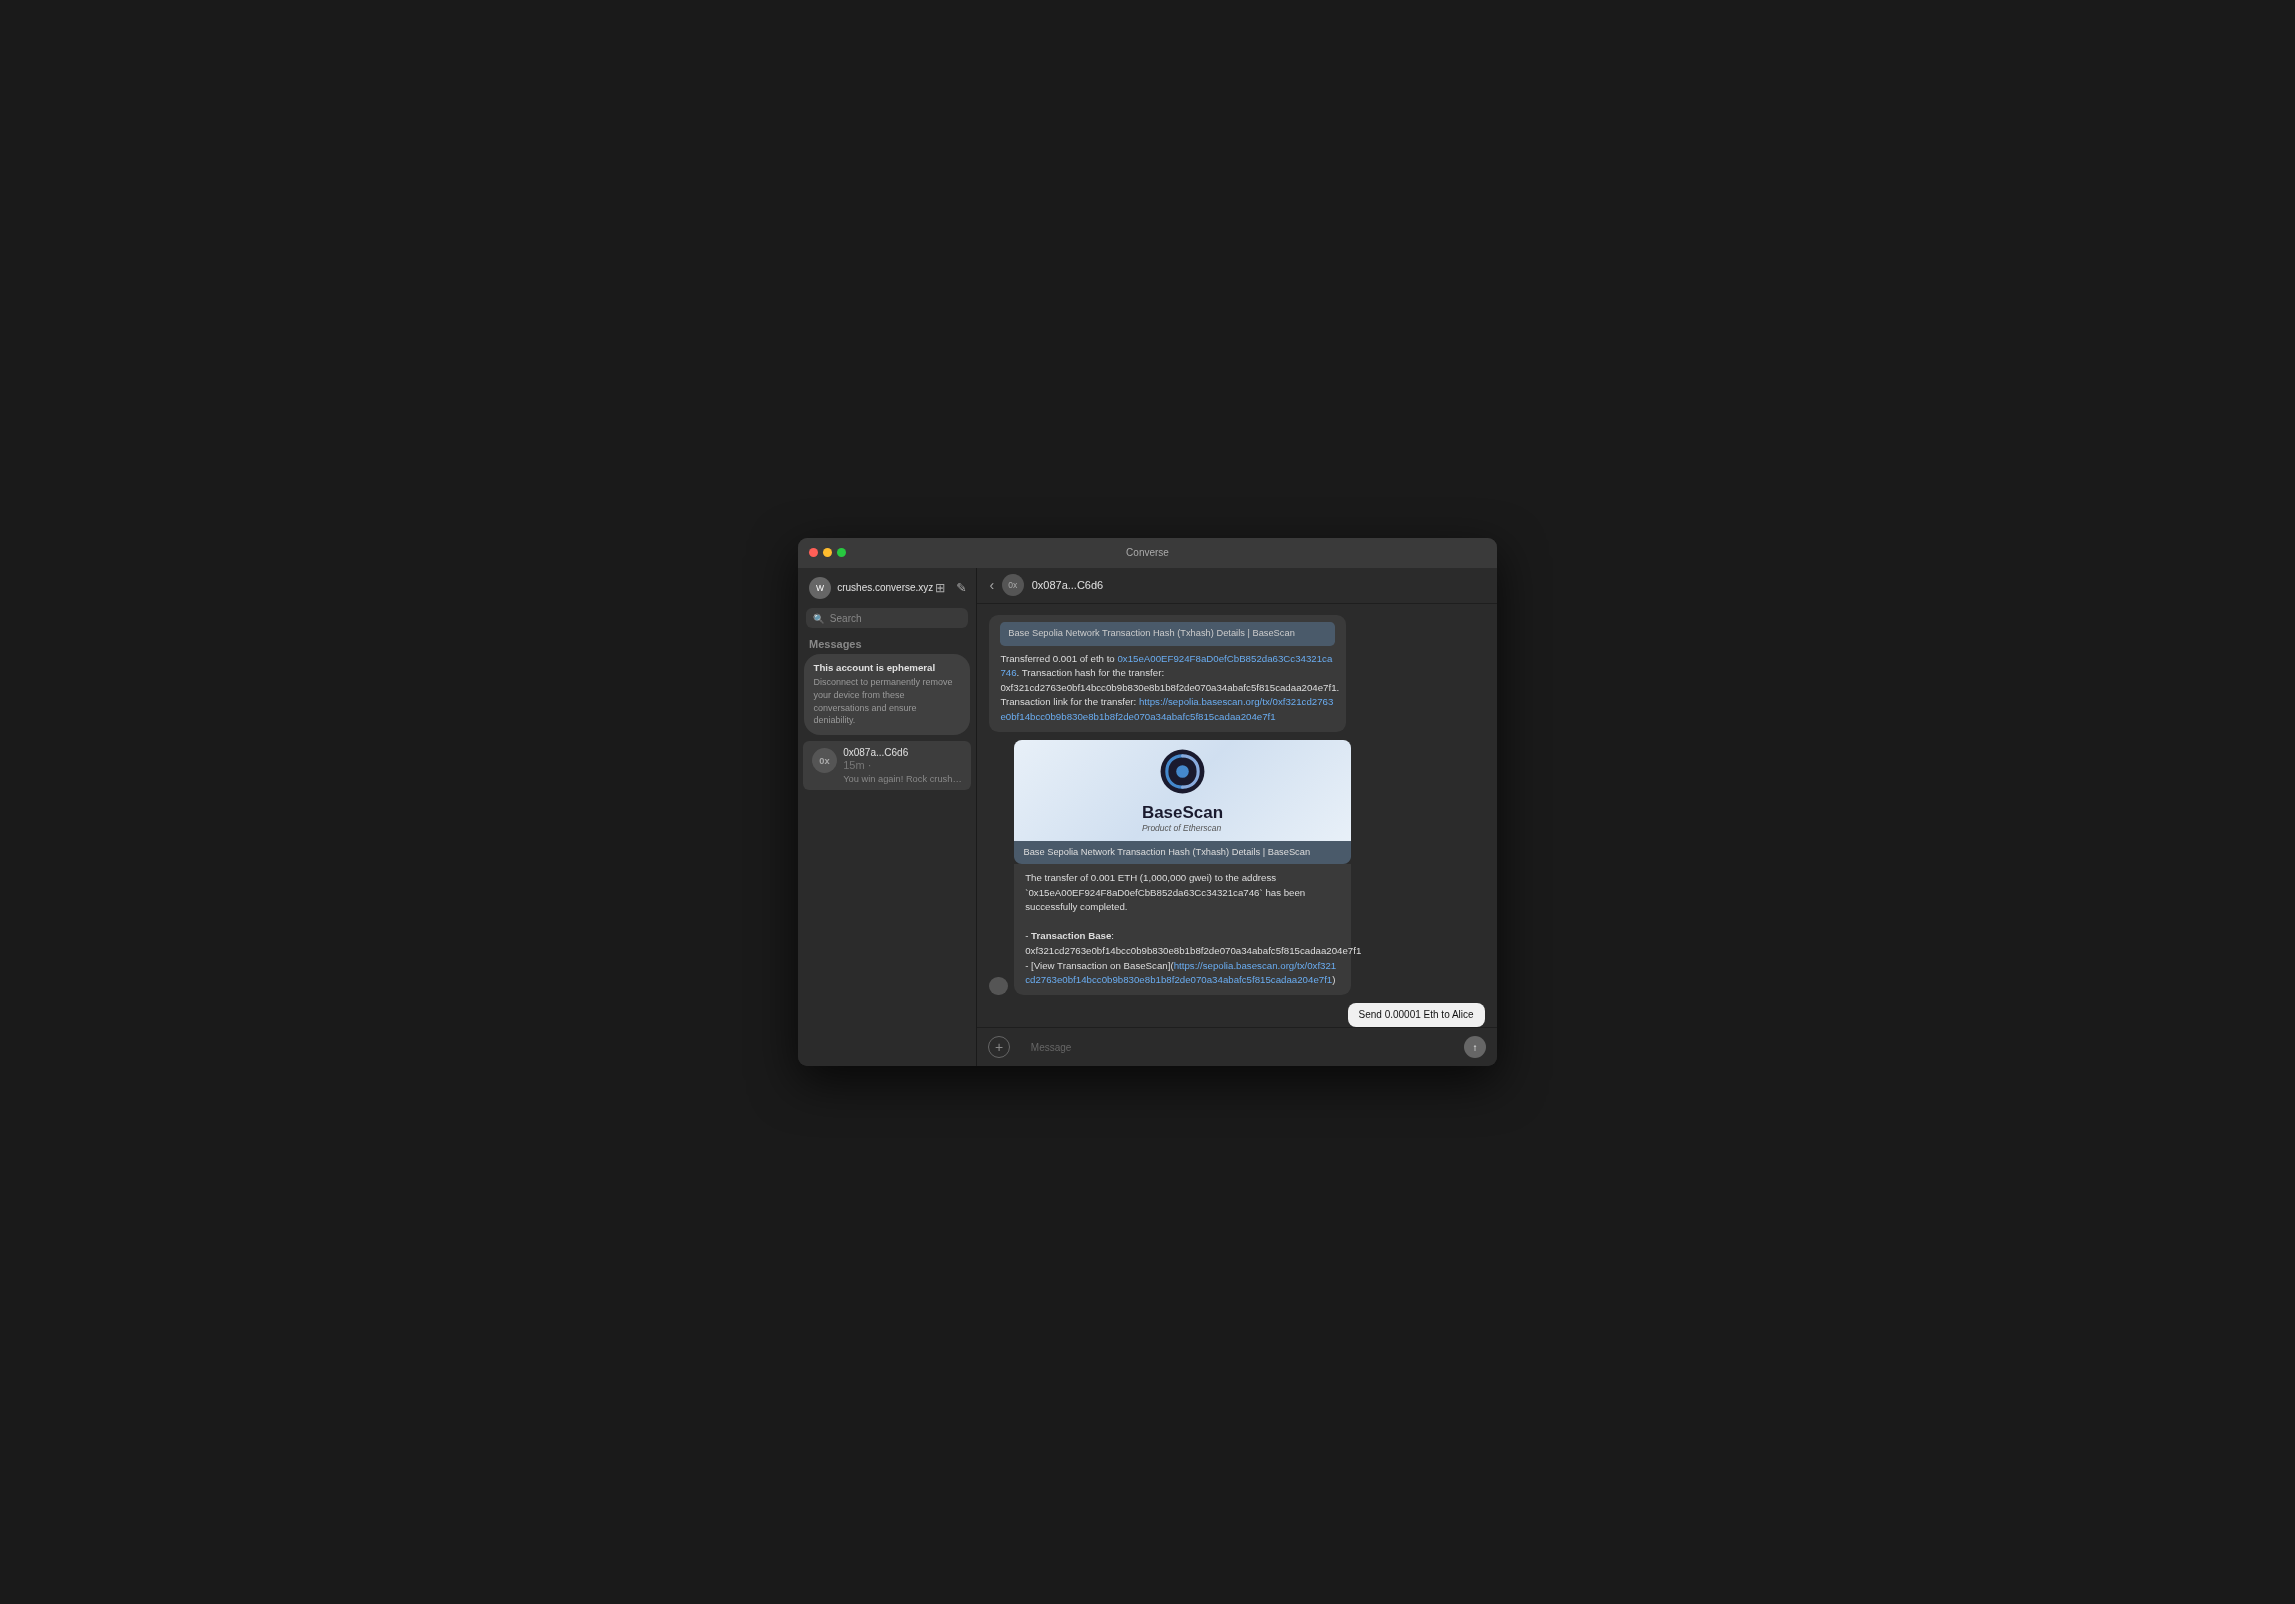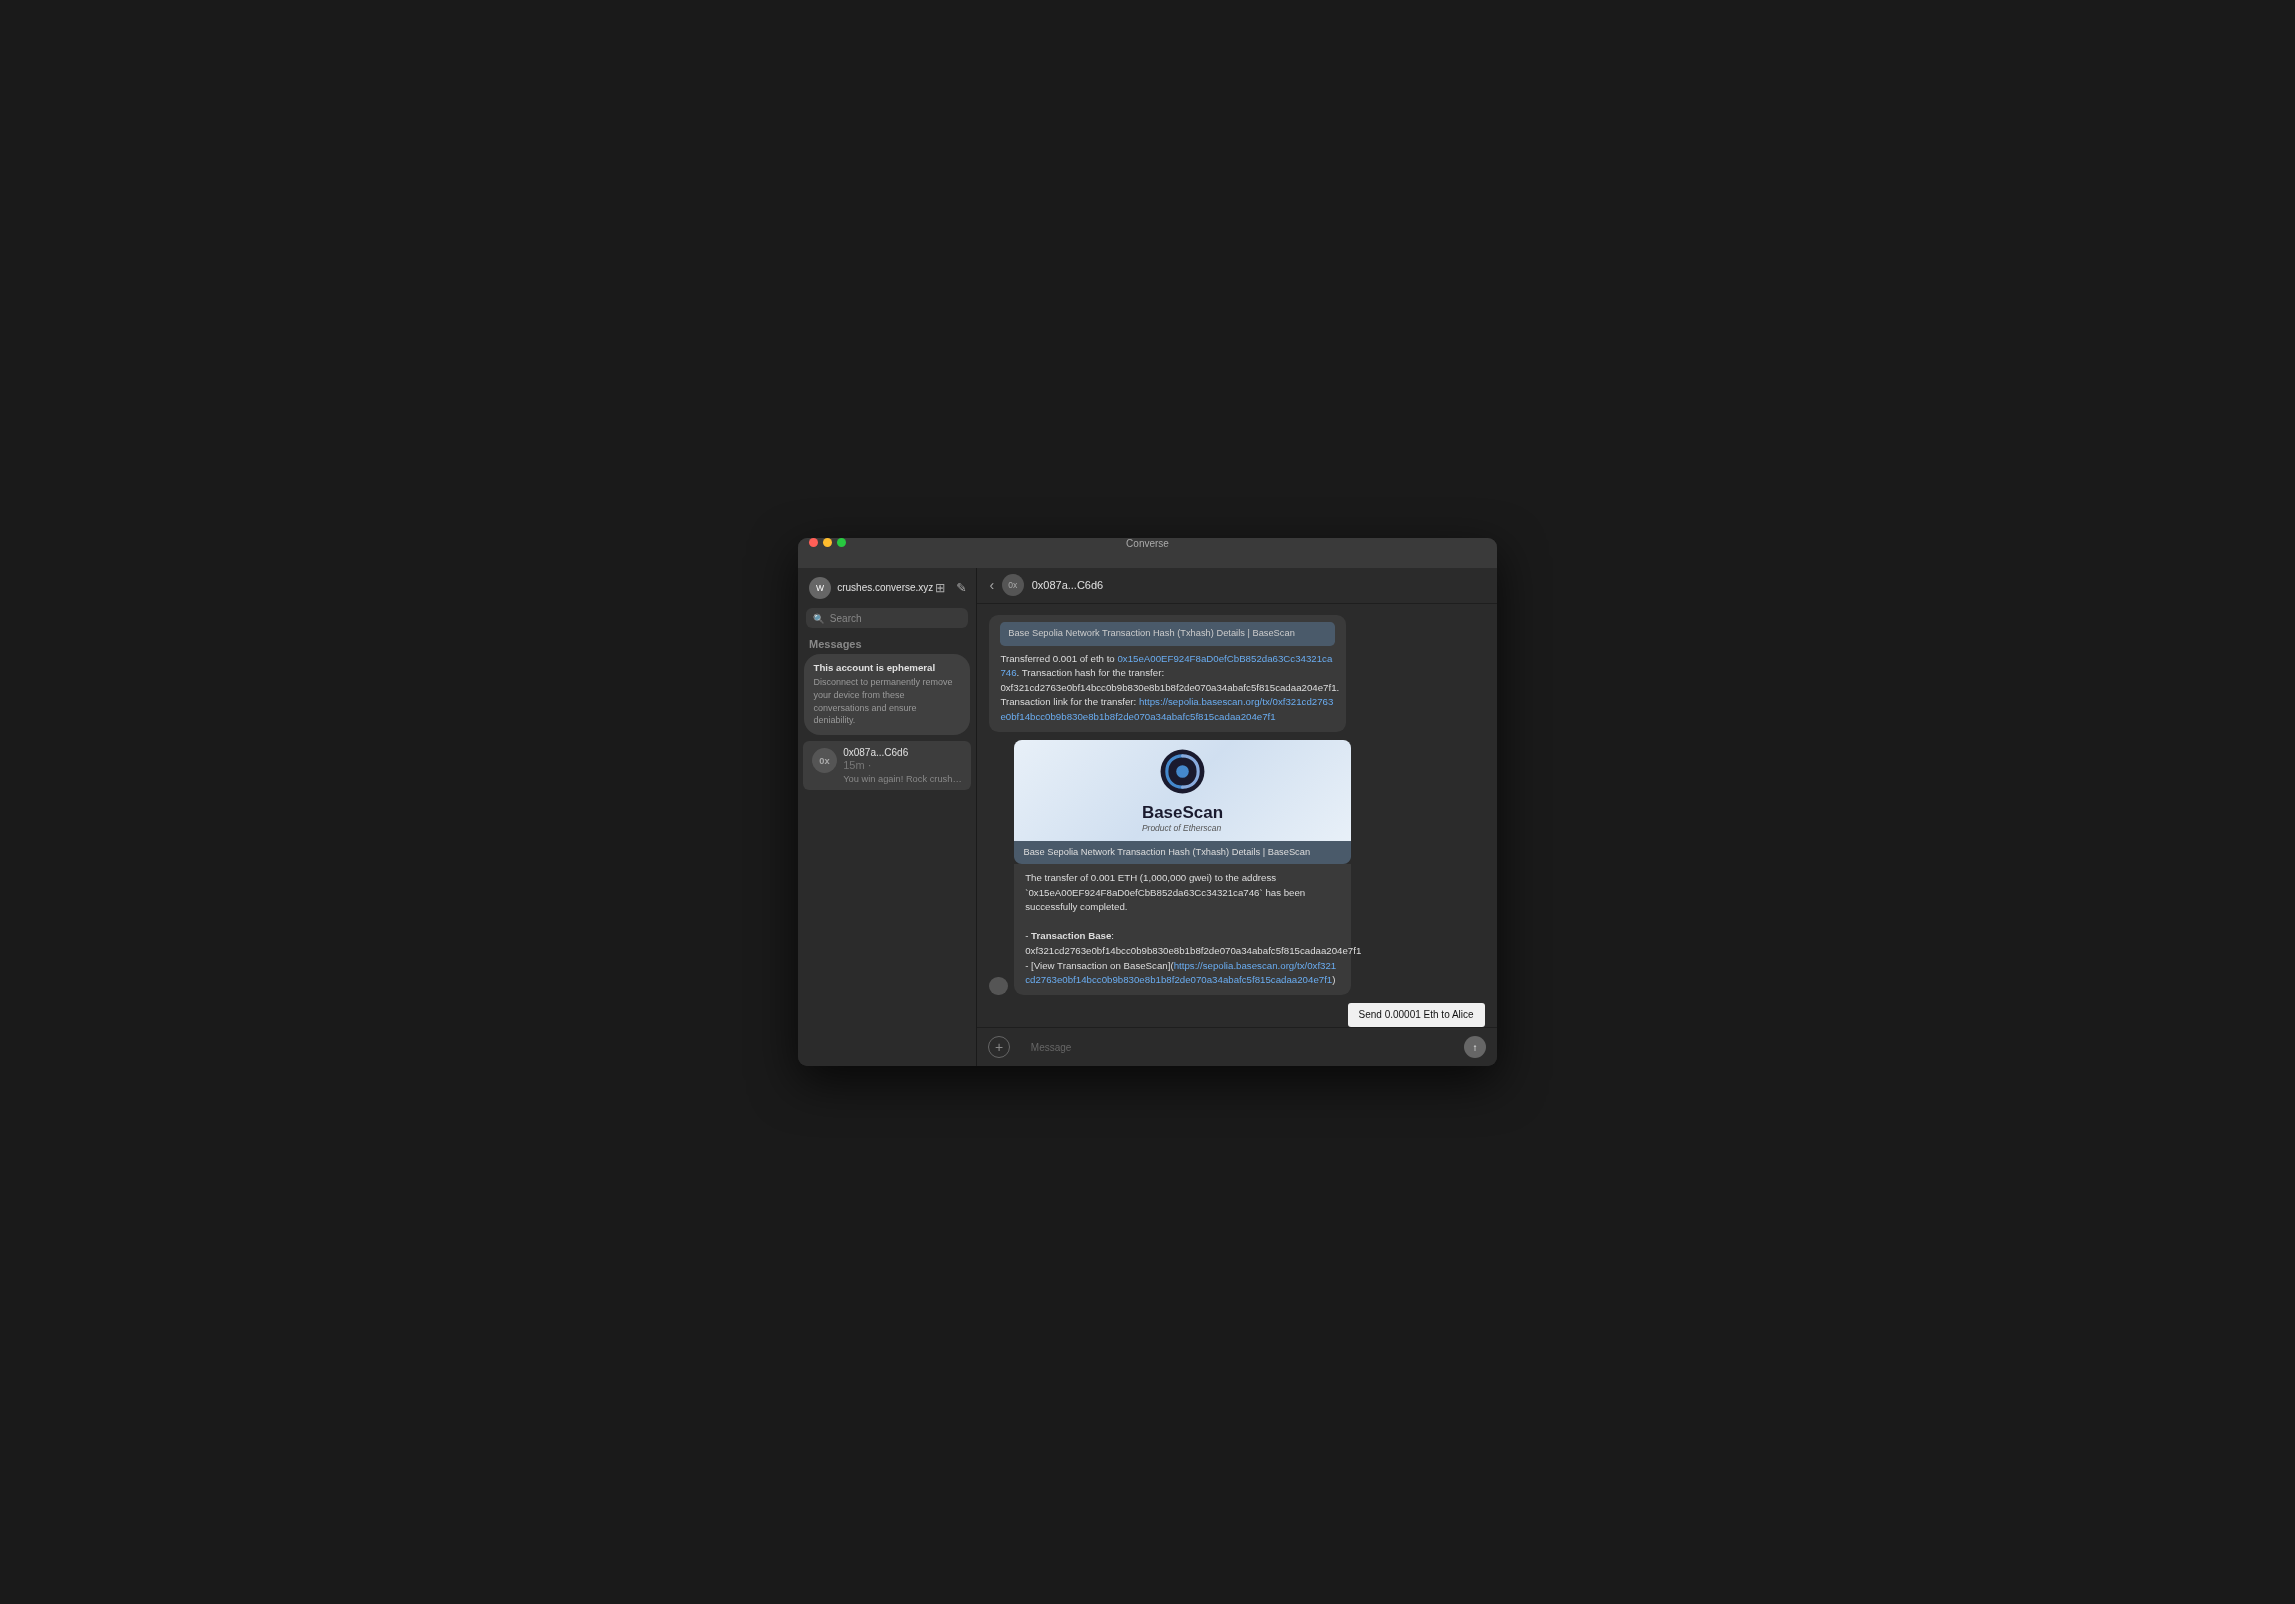--- a/index.html
+++ b/index.html
@@ -18,20 +18,21 @@
       border-radius: 9.3px;
       overflow: hidden;
       display: flex;
       flex-direction: column;
       box-shadow: 0 15.5px 47px rgba(0,0,0,0.7);
     }
     .titlebar {
       height: 29.5px;
       background: #3a3a3a;
       display: flex;
+      align-items: center;
       padding: 0 11px;
       position: relative;
       flex-shrink: 0;
     }
     .traffic-lights {
       display: flex;
       gap: 4.7px;
     }
     .traffic-light {
       width: 9.3px;
@@ -344,21 +345,21 @@
       font-size: 10px;
       border: none;
       flex-shrink: 0;
     }
 
     
     .command-bubble {
       align-self: flex-end;
       background: #f0f0f0;
       color: #111;
-      border-radius: 3px;
+      border-radius: 8px;
       padding: 6.2px 11px;
       font-size: 10px;
       font-weight: 500;
       margin-bottom: 3.1px;
     }
   </style>
 </head>
 <body>
 
 <div class="window">

